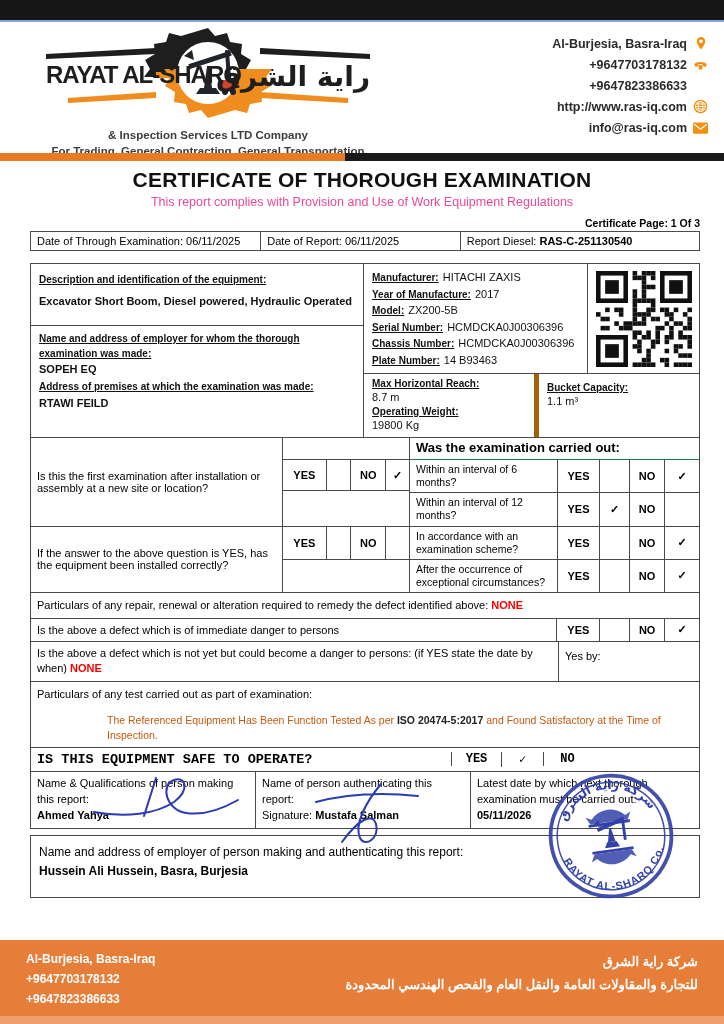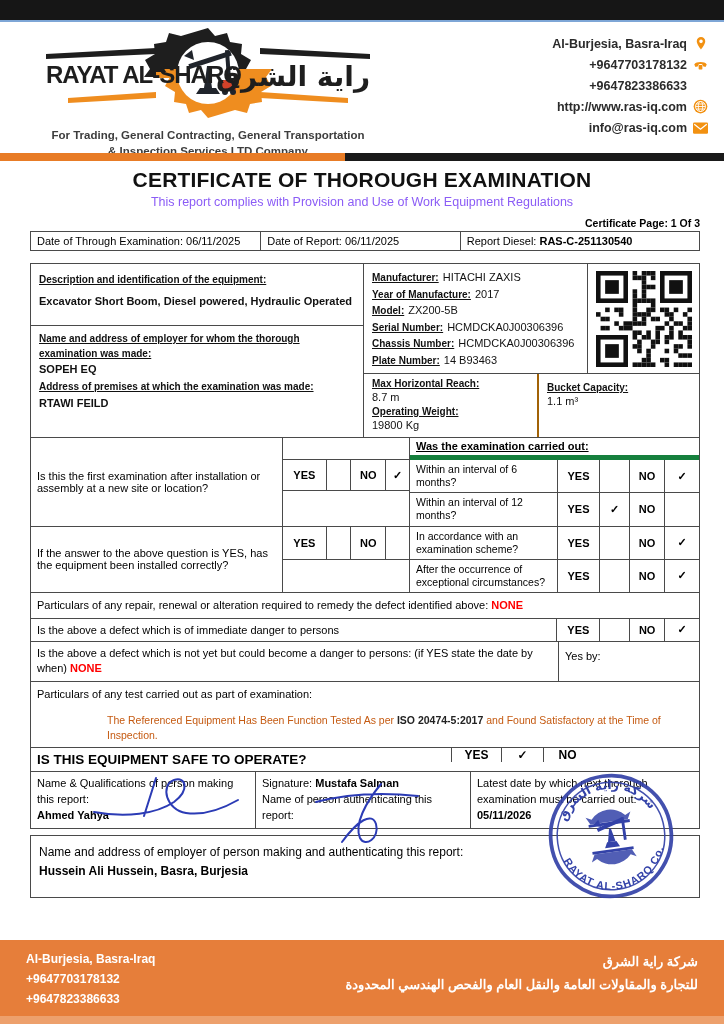--- a/index.html
+++ b/index.html
@@ -19,21 +19,21 @@
   .cicon.empty { visibility:hidden; }
 
   
   .divider { height:8px; display:flex; }
   .divider .orange { width:345px; background:#e87c26; }
   .divider .black { flex:1; background:#1a1a1a; }
 
   
   .title-block { text-align:center; margin-top:7px; }
   .main-title { font-size:21px; font-weight:bold; color:#111; letter-spacing:.2px; }
-  .subtitle { font-size:12.5px; color:#8b5cf6; margin-top:3px; }
+  .subtitle { font-size:12.5px; color:#ec4899; margin-top:3px; }
   .cert-page { text-align:right; font-size:10.5px; font-weight:bold; margin:8px 24px 2px 0; }
 
   .content { padding:0 24px 0 30px; }
 
   
   .date-row { display:flex; border:1px solid #4a4a4a; }
   .date-row .cell { padding:3px 6px; font-size:11px; border-right:1px solid #4a4a4a; }
   .date-row .cell:last-child { border-right:none; }
   .dc1 { width:231px; } .dc2 { width:200px; } .dc3 { width:239px; }
   .bold { font-weight:bold; }
@@ -41,21 +41,21 @@
   
   .equip { display:flex; border:1px solid #4a4a4a; margin-top:12px; }
   .eq-left { width:335px; border-right:1px solid #4a4a4a; }
   .eq-left .sec1 { padding:5px 8px; height:62px; border-bottom:1px solid #4a4a4a; }
   .eq-left .sec2 { padding:5px 8px; }
   .eq-right { width:335px; }
   .eq-right-top { display:flex; border-bottom:1px solid #4a4a4a; }
   .eq-details { width:223px; padding:5px 8px; }
   .eq-qr { width:112px; border-left:1px solid #4a4a4a; display:flex; align-items:center; justify-content:center; padding:4px; }
   .eq-specs { display:flex; }
-  .eq-reach { width:175px; padding:4px 8px; border-right:2px solid #a16207; }
+  .eq-reach { width:175px; padding:4px 8px; border-right:5px solid #a16207; }
   .eq-bucket { flex:1; padding:8px 8px; }
   .lbl { font-size:10px; font-weight:bold; text-decoration:underline; color:#111; }
   .val { font-size:11px; font-weight:bold; color:#111; }
   .valn { font-size:11px; color:#111; }
   .eq-line { font-size:11px; line-height:1.5; }
   .eq-line .lbl { margin-right:4px; }
   .sec1 .val { display:block; margin-top:8px; }
 
   
   .exam { border:1px solid #4a4a4a; border-top:none; margin-top:0; font-size:11px; }
@@ -65,41 +65,41 @@
   .ynwrap { width:127px; display:flex; flex-direction:column; border-right:1px solid #4a4a4a; }
   .ynspacer-top { height:22px; border-bottom:1px solid #4a4a4a; }
   .ynspacer-bot { flex:1; border-top:1px solid #4a4a4a; }
   .ynrow { display:flex; height:30px; }
   .ynrow > div { display:flex; align-items:center; justify-content:center; font-weight:bold; }
   .yn-yes { width:44px; border-right:1px solid #4a4a4a; }
   .yn-c1 { width:25px; border-right:1px solid #4a4a4a; }
   .yn-no { width:35px; border-right:1px solid #4a4a4a; }
   .yn-c2 { width:23px; }
   .rightcol { width:289px; display:flex; flex-direction:column; }
-  .carried-header { height:22px; font-weight:bold; padding:2px 6px; border-bottom:5px solid #15803d; font-size:11px;text-decoration:underline; }
+  .carried-header { height:22px; font-weight:bold; padding:2px 6px; border-bottom:1px solid #15803d; font-size:13px; }
   .subrow { display:flex; flex:1; border-bottom:1px solid #4a4a4a; }
   .subrow:last-child { border-bottom:none; }
   .subq { width:147px; padding:3px 6px; display:flex; align-items:center; font-size:10.5px; line-height:1.25; }
   .s-yes { width:42px; border-left:1px solid #4a4a4a; } 
   .s-c1 { width:30px; border-left:1px solid #4a4a4a; }
   .s-no { width:35px; border-left:1px solid #4a4a4a; }
   .s-c2 { width:35px; border-left:1px solid #4a4a4a; }
   .s-yes,.s-c1,.s-no,.s-c2 { display:flex; align-items:center; justify-content:center; font-weight:bold; }
   .fullrow { padding:5px 6px; line-height:1.35; }
   .red { color:#f00; font-weight:bold; }
   .danger-row { display:flex; }
   .danger-text { width:527px; padding:5px 6px; display:flex; align-items:center; }
   .d-yes { width:43px; } .d-c1 { width:30px; } .d-no { width:35px; } .d-c2 { width:35px; }
   .d-yes,.d-c1,.d-no,.d-c2 { border-left:1px solid #4a4a4a; display:flex; align-items:center; justify-content:center; font-weight:bold; }
   .notyet-row { display:flex; }
   .notyet-text { width:527px; padding:4px 6px; line-height:1.4; }
   .yesby { flex:1; border-left:1px solid #4a4a4a; padding:8px 6px; }
   .test-row .indent { margin-left:70px; color:#c55a11; font-size:10.5px; margin-top:12px; }
   .test-row .iso { color:#222; font-weight:bold; }
-  .safe-row { display:flex; align-items:flex-start; }
+  .safe-row { display:flex; align-items:center;font-family:Liberation Mono, monospace; }
   .safe-q { width:420px; padding:4px 6px; font-size:13.5px; font-weight:bold; display:flex; align-items:center; }
   .sf-yes { width:50px; } .sf-c1 { width:42px; } .sf-no { width:48px; } .sf-c2 { width:42px; } .sf-end { flex:1; }
   .sf-yes,.sf-c1,.sf-no,.sf-c2,.sf-end { border-left:1px solid #4a4a4a; display:flex; align-items:center; justify-content:center; font-weight:bold; font-size:12px; }
 
   
   .sig-row { display:flex; border:1px solid #4a4a4a; border-top:none; font-size:11px; }
   .sig-cell { padding:4px 6px; line-height:1.45; position:relative; }
   .sigc1 { width:225px; border-right:1px solid #4a4a4a; }
   .sigc2 { width:215px; border-right:1px solid #4a4a4a; }
   .sigc3 { flex:1; }
@@ -151,22 +151,22 @@
         </g>
 
         <polygon points="8,28 118,22 118,28 8,33" fill="#1e1e1e"></polygon>
         <polygon points="222,22 332,28 332,33 222,28" fill="#1e1e1e"></polygon>
         <polygon points="30,72 118,66 118,72 30,77" fill="#ef8d1f"></polygon>
         <polygon points="222,66 310,72 310,77 222,72" fill="#ef8d1f"></polygon>
         <text x="8" y="57" font-family="Liberation Sans, sans-serif" font-size="24" font-weight="bold" fill="#1e1e1e" letter-spacing="-1">RAYAT AL-SHARQ</text>
         <text x="332" y="60" text-anchor="end" font-family="DejaVu Sans, sans-serif" font-size="28" font-weight="bold" fill="#1e1e1e">راية الشرق</text>
       </svg>
       <div class="taglines">
+        <div>&amp; Inspection Services LTD Company</div>
         <div>For Trading, General Contracting, General Transportation</div>
-        <div>&amp; Inspection Services LTD Company</div>
       </div>
     </div>
 
     <div class="contacts">
       <div class="contact-line">
         <span>Al-Burjesia, Basra-Iraq</span>
         <span class="cicon">
           <svg width="14" height="15" viewBox="0 0 24 24">
               <path fill="#f29111" d="M12 1C7.9 1 4.7 4.2 4.7 8.3c0 5.4 7.3 14 7.3 14s7.3-8.6 7.3-14C19.3 4.2 16.1 1 12 1zm0 10.4a3.1 3.1 0 1 1 0-6.2 3.1 3.1 0 0 1 0 6.2z"></path>
             </svg>
@@ -519,22 +519,22 @@
 
     <div class="sig-row">
       <div class="sig-cell sigc1">
         <div>Name &amp; Qualifications of person making this report:</div>
         <div class="bold">Ahmed Yahya</div>
         <svg class="sig-svg" style="left:55px; top:0px;" width="160" height="52" viewBox="0 0 160 52">
           <path d="M8 40 C 40 46, 70 42, 88 30 C 104 18, 100 4, 88 8 C 74 13, 80 38, 100 41 C 120 44, 138 36, 152 28 M70 6 L58 44" fill="none" stroke="#2b3bb5" stroke-width="2" stroke-linecap="round"></path>
         </svg>
       </div>
       <div class="sig-cell sigc2">
+        <div>Name of person authenticating this report:</div>
         <div><span>Signature:</span> <span class="bold">Mustafa Salman</span></div>
-        <div>Name of person authenticating this report:</div>
         <svg class="sig-svg" style="left:40px; top:8px;" width="130" height="70" viewBox="0 0 130 70">
           <path d="M85 4 C 70 22, 58 44, 64 58 C 69 68, 84 58, 80 44 C 76 32, 62 40, 46 62 M20 22 C 50 14, 85 12, 122 16" fill="none" stroke="#2b3bb5" stroke-width="2" stroke-linecap="round"></path>
         </svg>
       </div>
       <div class="sig-cell sigc3">
         <div>Latest date by which next thorough examination must be carried out:</div>
         <div class="bold">05/11/2026</div>
       </div>
     </div>
 

